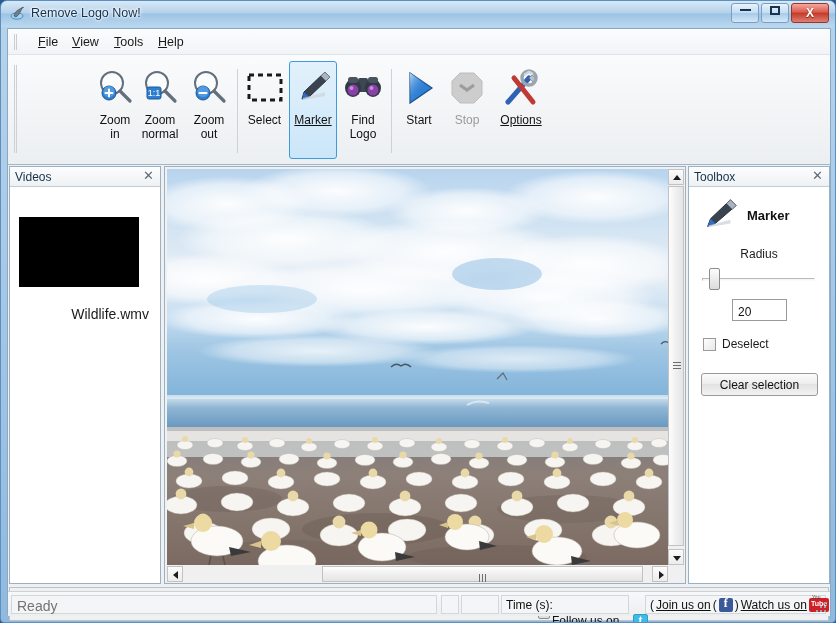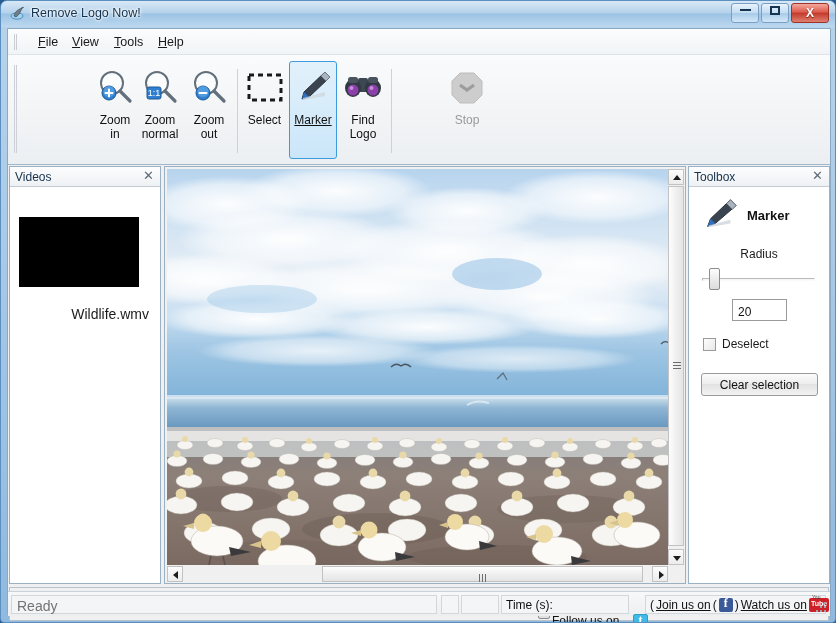--- a/index.html
+++ b/index.html
@@ -395,31 +395,58 @@
             <rect x="7" y="11" width="10" height="6" rx="2.5" fill="#4a545f"></rect>
             <rect x="27" y="11" width="10" height="6" rx="2.5" fill="#4a545f"></rect>
           </svg>
         </div>
         <div class="lbl">Find</div>
         <div class="lbl">Logo</div>
       </div>
 
       <div class="tb-sep" style="left:383px"></div>
 
+      <div class="tbtn" style="left:389px; width:44px;">
+        <div class="ic">
+          <svg viewBox="0 0 44 44" width="44" height="44">
+            <path d="M13 7 L35 22 L13 37 Z" fill="#2e7fd4" stroke="#1b4f8c" stroke-width="1.2"></path>
+            <path d="M13 7 L35 22 L13 37 Z" fill="url(#pg)"></path>
+            <defs>
+                <linearGradient id="pg" x1="0" y1="0" x2="1" y2="1">
+              <stop offset="0%" stop-color="#bcdcf8"></stop>
+                  <stop offset="60%" stop-color="#2e7fd4" stop-opacity="0"></stop>
+            </linearGradient>
+              </defs>
+          </svg>
+        </div>
+        <div class="lbl">Start</div>
+      </div>
 
       <div class="tbtn disabled" style="left:437px; width:44px;">
         <div class="ic">
           <svg viewBox="0 0 44 44" width="44" height="44">
             <polygon points="15,7 29,7 37,15 37,29 29,37 15,37 7,29 7,15" fill="#cdcdcd" stroke="#bdbdbd" stroke-width="1"></polygon>
             <path d="M15 19 L22 24 L29 19" fill="none" stroke="#9d9d9d" stroke-width="3.2"></path>
           </svg>
         </div>
         <div class="lbl">Stop</div>
       </div>
 
+      <div class="tbtn" style="left:485px; width:56px;">
+        <div class="ic">
+          <svg viewBox="0 0 44 44" width="44" height="44">
+            <path d="M9 36 L30 12" stroke="#2f62b5" stroke-width="5" stroke-linecap="round"></path>
+            <path d="M30 12 l3 -3 l4 4 l-3 3 z" fill="#b9c3cd" stroke="#78838e" stroke-width="0.8"></path>
+            <path d="M34 36 L15 12" stroke="#c03a35" stroke-width="5" stroke-linecap="round"></path>
+            <circle cx="30" cy="12" r="7" fill="none" stroke="#9aa5b0" stroke-width="3.5"></circle>
+            <path d="M25 9 l5 -3 l4 2" fill="none" stroke="#cfd6dd" stroke-width="2.5"></path>
+          </svg>
+        </div>
+        <div class="lbl" style="text-decoration:underline">Options</div>
+      </div>
 
       <svg id="tb-overflow" viewBox="0 0 10 8">
         <path d="M1 2 L5 7 L9 2 Z" fill="#1a1a1a"></path>
       </svg>
     </div>
 
     <div class="panel" id="videos-panel">
       <div class="panel-head">
         <div class="panel-title">Videos</div>
         <div class="panel-close">✕</div>

